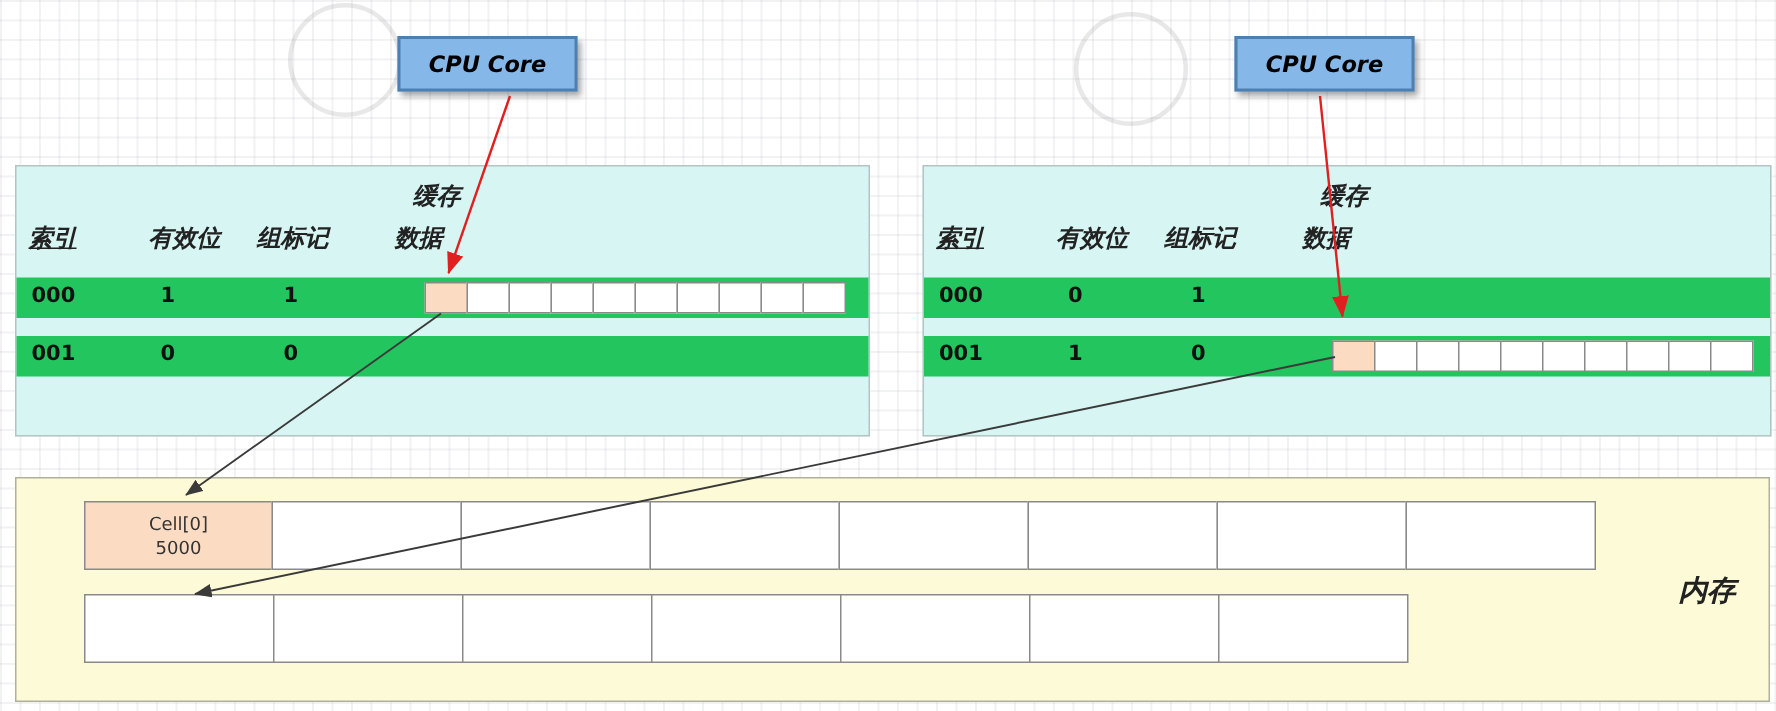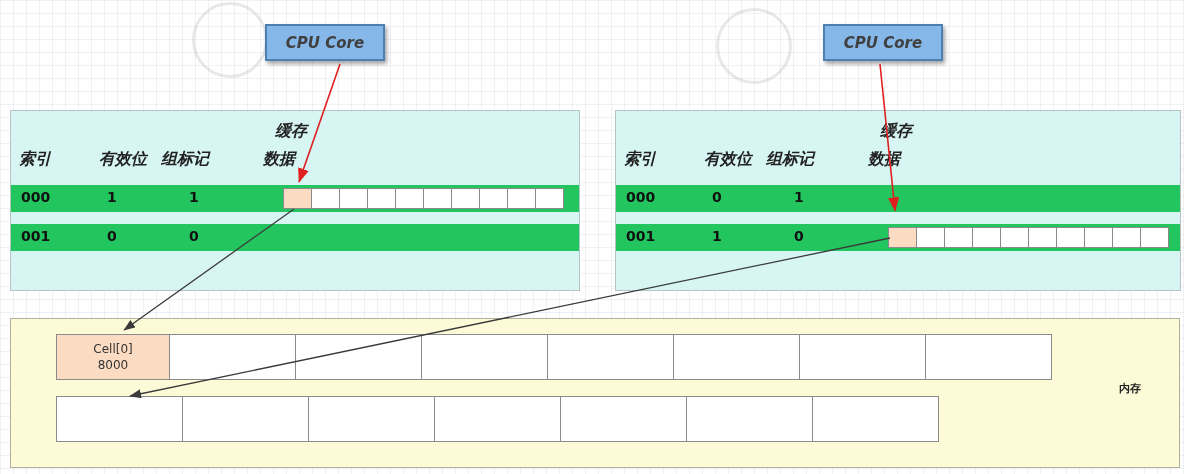--- a/index.html
+++ b/index.html
@@ -20,39 +20,39 @@
   .wm-c1 { left:716px; top:8px; }
   .wm-text { position:absolute; font-size:30px; font-weight:bold; font-style:italic;
              color:rgba(140,140,140,0.20); transform:rotate(-18deg); white-space:nowrap; }
   .wm-t0 { left:548px; top:406px; }
 
   
   .cpu-core {
     position:absolute; width:120px; height:37px;
     background:#85b7e8; border:2px solid #4d7fb0;
     display:flex; align-items:center; justify-content:center;
-    font-weight:bold; font-style:italic; font-size:15px; color:#404040;
+    font-weight:bold; font-style:italic; font-size:15px; color:#000000;
     box-shadow:2px 3px 4px rgba(0,0,0,0.35);
   }
   .cpu-core.c0 { left:265px; top:24px; }
   .cpu-core.c1 { left:823px; top:24px; }
 
   
   .cache {
     position:absolute; top:110px; height:181px;
     background:#d6f5f3; border:1px solid #b4c3c3;
   }
   .cache.left  { left:10px;  width:570px; }
   .cache.right { left:615px; width:566px; }
 
   .hdr { position:absolute; font-weight:bold; font-style:italic; font-size:16px; color:#222; }
   .hdr-data1 { left:264px; top:10px; }
-  .hdr-index { left:8px;   top:38px; }
+  .hdr-index { left:8px;   top:38px;text-decoration:underline; }
   .hdr-valid { left:88px;  top:38px;text-align:right; }
-  .hdr-tag   { left:150px; top:38px; }
+  .hdr-tag   { left:160px; top:38px; }
   .hdr-data2 { left:252px; top:38px;text-align:right; }
 
   .cache-row { position:absolute; left:0; width:100%; height:27px; background:#22c55e; }
   .row-a { top:74px; }
   .row-b { top:113px; }
   .cv { position:absolute; top:4px; font-weight:bold; font-size:14px; color:#111; }
   .cv-index { left:10px; }
   .cv-valid { left:96px; }
   .cv-tag   { left:178px; }
 
@@ -65,25 +65,25 @@
   .memory {
     position:absolute; left:10px; top:318px; width:1170px; height:150px;
     background:#fdfbd7; border:1px solid #b0b09c;
   }
   .mem-row { position:absolute; left:45px; display:flex; height:46px; }
   .mem-row.r0 { top:15px; }
   .mem-row.r1 { top:77px; }
   .mcell { width:127px; height:46px; background:#ffffff; border:1px solid #8a8a8a; margin-left:-1px; }
   .mcell:first-child { margin-left:0; }
   .mcell-label {
-    width:114px; background:#fbdcc2;
+    width:126px; background:#fbdcc2;
     display:flex; flex-direction:column; align-items:center; justify-content:center;
     font-size:12px; color:#333; line-height:1.35;
   }
-  .mem-label { position:absolute; left:1108px; top:62px; font-weight:bold; font-size:11px; color:#222; }
+  .mem-label { position:absolute; left:1108px; top:62px; font-weight:bold; font-style:italic; font-size:19px; color:#222; }
 
   
   .arrows { position:absolute; left:0; top:0; pointer-events:none; }
 </style>
 </head>
 <body>
 
 <div class="scene">
 
   <div class="wm-circle wm-c0"></div>
@@ -158,21 +158,21 @@
         <div class="dcell"></div>
         <div class="dcell"></div>
       </div>
     </div>
   </div>
 
   <div class="memory">
     <div class="mem-row r0">
       <div class="mcell mcell-label">
         <div>Cell[0]</div>
-        <div>8000</div>
+        <div>5000</div>
       </div>
       <div class="mcell"></div>
       <div class="mcell"></div>
       <div class="mcell"></div>
       <div class="mcell"></div>
       <div class="mcell"></div>
       <div class="mcell"></div>
       <div class="mcell"></div>
     </div>
     <div class="mem-row r1">

